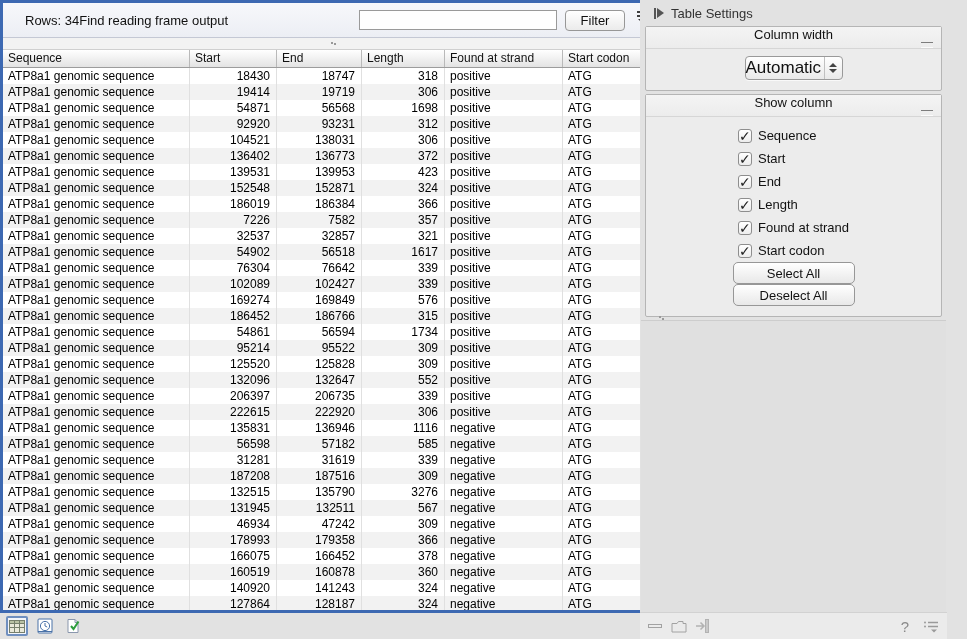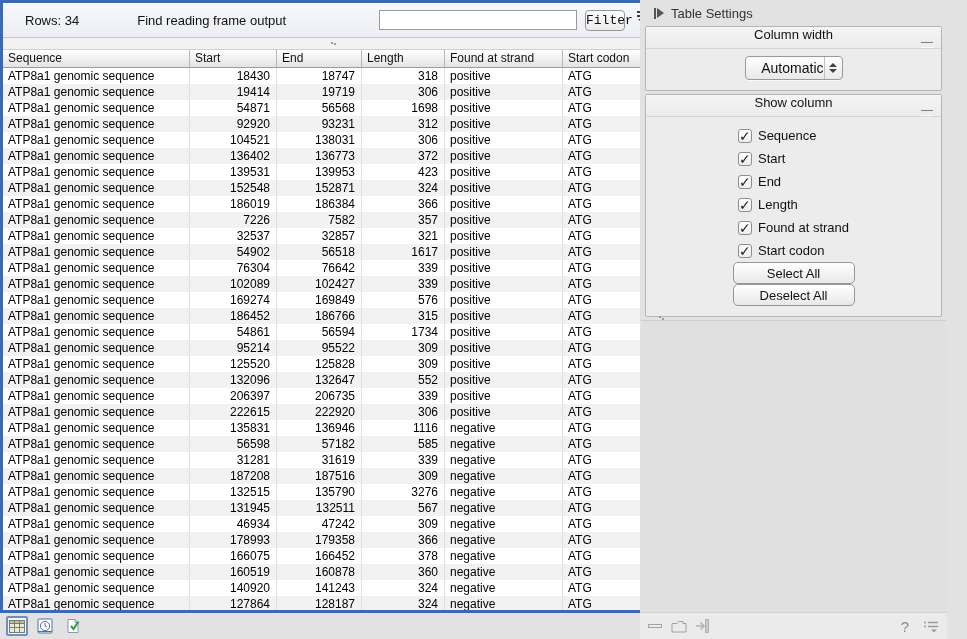--- a/index.html
+++ b/index.html
@@ -6,26 +6,26 @@
     font-family:"Liberation Sans","DejaVu Sans",sans-serif;background:#e2e2e2;}
   .app{position:relative;width:967px;height:639px;}
 
   
   .left-panel{position:absolute;left:0;top:0;width:660px;height:613px;
     border:3px solid #3d69b2;box-sizing:border-box;background:#fca5a5;
     display:flex;flex-direction:column;}
   .toolbar{height:34px;flex:0 0 34px;background:linear-gradient(#f7f8fb,#eceef4);
     display:flex;align-items:center;border-bottom:1px solid #c4c8d4;}
   .rows-label{margin-left:22px;font-size:13px;color:#111;}
-  .view-title{margin-left:58px;font-size:13px;color:#111;}
+  .view-title{font-size:13px;color:#111;}
   .filter-input{margin-left:auto;width:190px;height:18px;border:1px solid #9a9a9a;
     background:#fff;font-size:12px;padding:0 3px;}
-  .filter-btn{margin-left:8px;width:40px;height:21px;border:1px solid #979797;
+  .filter-btn{margin-left:8px;width:60px;height:21px;border:1px solid #979797;
     border-radius:4px;background:linear-gradient(#ffffff,#ebebeb);
-    font-size:13px;color:#111;font-family:Liberation Mono, monospace;padding:0;}
+    font-size:13px;color:#111;font-family:Liberation Sans, sans-serif;padding:0;}
   .menu-icon{margin:0 8px 8px 12px;width:12px;display:flex;flex-direction:column;align-items:center;}
   .menu-icon .bar{width:12px;height:2px;background:#3f3f3f;margin-top:2px;}
   .menu-icon .tri{width:0;height:0;margin-top:2px;border-left:5px solid transparent;
     border-right:5px solid transparent;border-top:5px solid #3f3f3f;}
 
   .hsplit{height:11px;flex:0 0 11px;background:#f2f2f2;border-bottom:1px solid #cfcfcf;
     position:relative;}
   .hsplit .grip{position:absolute;left:50%;top:3px;width:7px;height:5px;
     background:radial-gradient(circle at 2px 2px,#9a9a9a 1px,transparent 1.2px),
                radial-gradient(circle at 5px 3px,#9a9a9a 1px,transparent 1.2px);}
@@ -68,21 +68,21 @@
   .group-title{height:21px;display:flex;align-items:center;padding:0 8px;
     border-bottom:1px solid #d6d6d6;background:linear-gradient(#f4f4f4,#ececec);flex-direction:column;}
   .group-title .gt-label{font-size:13px;color:#111;}
   .gt-dash{margin-left:auto;width:12px;height:4px;border-top:1px solid #7d7d7d;
     border-bottom:1px solid #fbfbfb;}
   .group-body{padding:7px 0 10px 0;display:flex;flex-direction:column;align-items:center;}
 
   .dropdown{width:96px;height:22px;border:1px solid #9a9a9a;border-radius:4px;
     background:linear-gradient(#ffffff,#e9e9e9);display:flex;align-items:center;
     box-shadow:0 1px 0 rgba(255,255,255,.7);}
-  .dd-label{flex:1;text-align:right;font-size:14px;color:#111;}
+  .dd-label{flex:1;text-align:left;font-size:17px;color:#111;}
   .dd-arrows{width:17px;height:100%;border-left:1px solid #c0c0c0;display:flex;
     flex-direction:column;align-items:center;justify-content:center;}
   .dd-arrows .up{width:0;height:0;border-left:4px solid transparent;border-right:4px solid transparent;
     border-bottom:4px solid #444;margin-bottom:2px;}
   .dd-arrows .down{width:0;height:0;border-left:4px solid transparent;border-right:4px solid transparent;
     border-top:4px solid #444;}
 
   .col-list{display:flex;flex-direction:column;align-items:flex-start;}
   .checkrow{display:flex;align-items:center;height:23px;}
   .cb{width:14px;height:14px;box-sizing:border-box;border:1px solid #8e8e8e;border-radius:3px;

